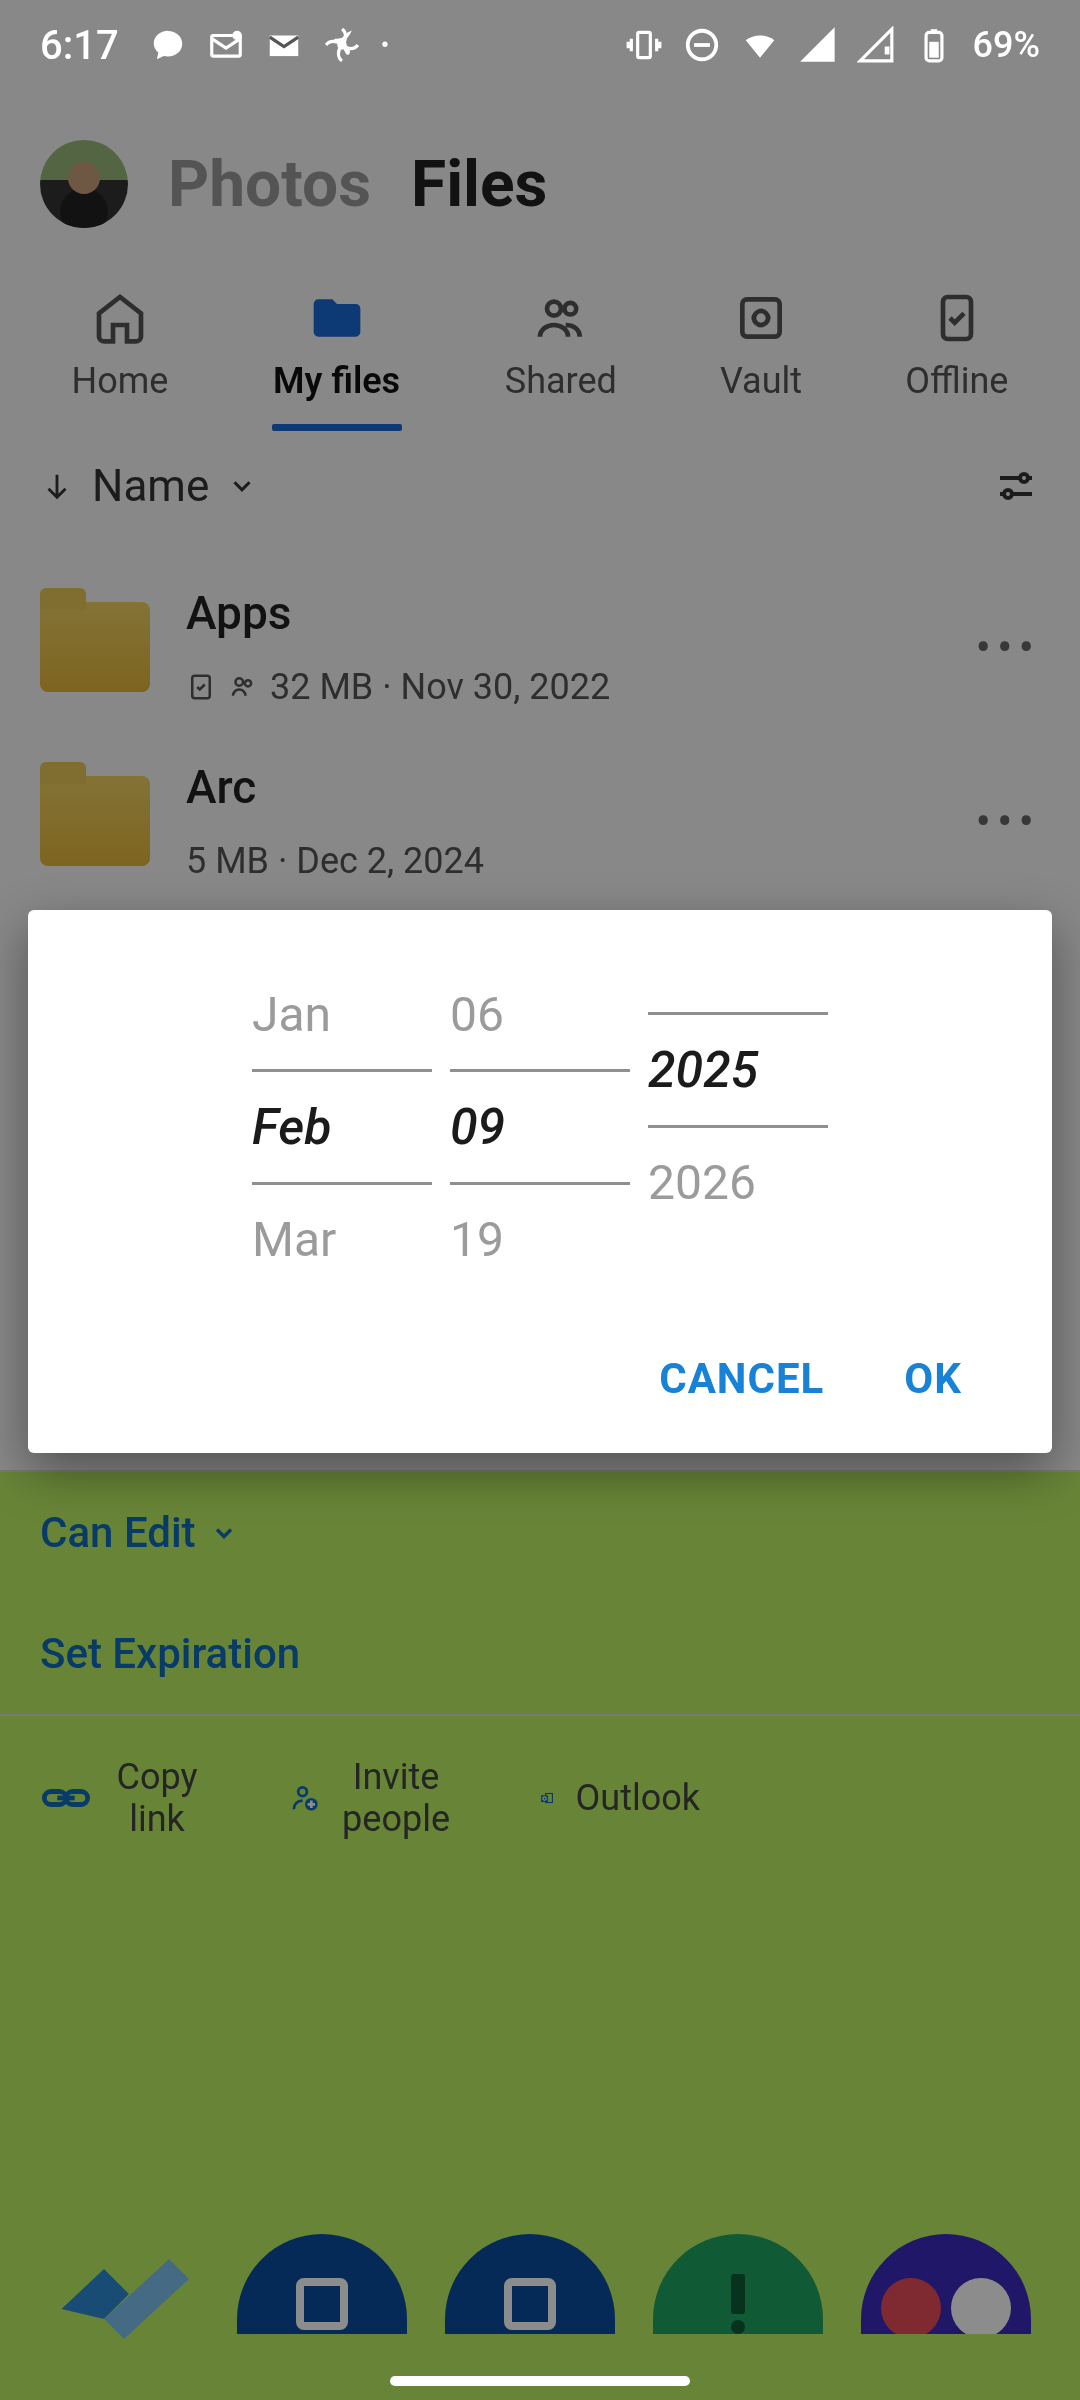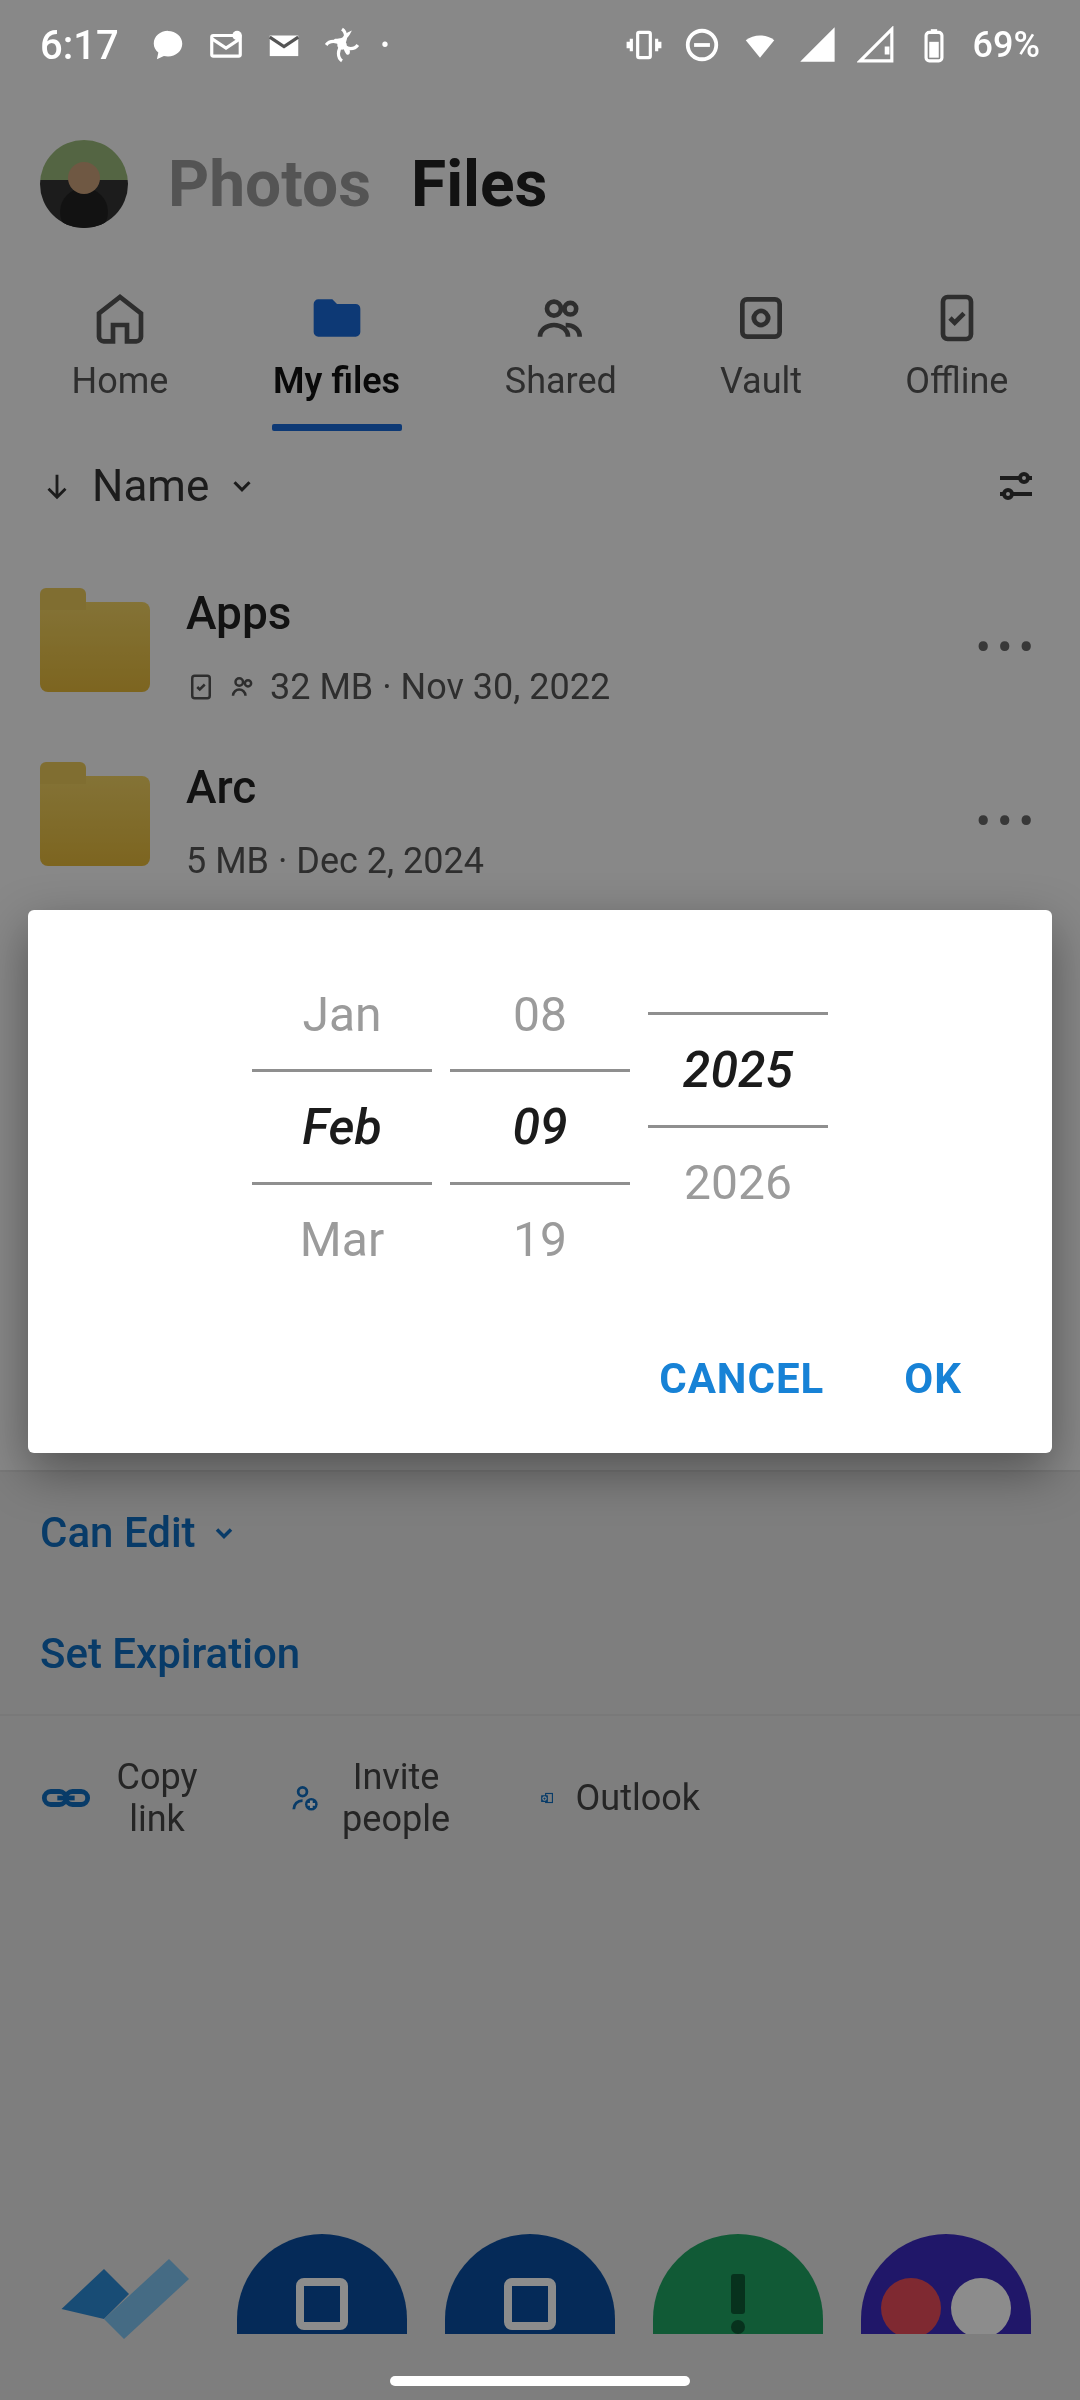--- a/index.html
+++ b/index.html
@@ -35,36 +35,36 @@
   .list { position:absolute; top:560px; left:0; right:0; }
   .row { display:flex; align-items:center; padding:26px 40px; gap:36px; }
   .folder-ico { width:110px; height:90px; background:linear-gradient(#f0d163,#e3b83a); border-radius:8px; position:relative; }
   .folder-ico::before{ content:""; position:absolute; top:-14px; left:0; width:46px; height:22px; border-radius:6px 6px 0 0; background:#e9c85a; }
   .row-main { flex:1; }
   .row-title { font-size:46px; font-weight:500; color:#222; }
   .row-sub { font-size:36px; color:#555; margin-top:26px; display:flex; gap:12px; align-items:center;}
   .dots { font-size:46px; color:#666; letter-spacing:6px; }
 
   
-  .panel { position:absolute; top:1470px; left:0; right:0; bottom:0; background:#e5e5e5; }
+  .panel { position:absolute; top:1470px; left:0; right:0; bottom:0; background:#bef264; }
   .panel .hr { height:2px; background:#ddd; }
   .panel .linkrow { padding:36px 40px; color:#0f6cbd; font-size:42px; font-weight:500; display:flex; align-items:center; gap:14px;}
   .panel .share-targets { display:flex; gap:90px; padding:40px 40px 60px; }
   .share-item { display:flex; flex-direction:row; align-items:center; gap:22px; width:160px; text-align:center; color:#444; font-size:36px; }
   .share-ico { width:88px; height:72px; }
 
   .app-row { position:absolute; bottom:56px; left:0; right:0; display:flex; justify-content:space-around; padding:0 30px;}
   .app-bubble { width:170px; height:100px; border-radius:90px 90px 0 0; }
 
   .navhandle { position:absolute; bottom:14px; left:50%; transform:translateX(-50%); width:300px; height:10px; border-radius:6px; background:#fff; z-index:70;}
 
   
   .dialog { position:absolute; z-index:100; left:28px; right:28px; top:910px; background:#fff; border-radius:6px; box-shadow:0 18px 50px rgba(0,0,0,0.4); padding:50px 60px 40px; }
   .wheels { display:flex; justify-content:center; gap:18px; }
-  .wheel { width:180px; text-align:center; }
+  .wheel { width:180px; text-align:left; }
   .wheel .faded { color:#9b9b9b; font-size:48px; padding:26px 0; }
   .wheel .sel   { color:#1b1b1b; font-size:50px; font-weight:500; padding:26px 0; border-top:3px solid #8f8f8f; border-bottom:3px solid #8f8f8f;font-style:italic; }
   .wheel.year .faded:first-child { visibility:hidden; }
   .dialog-actions { display:flex; justify-content:flex-end; gap:80px; padding:60px 30px 10px 0; }
   .dialog-actions button { background:none; border:none; color:#1782d6; font-size:42px; font-weight:700; letter-spacing:1px; }
 </style>
 </head>
 <body>
 
 <div class="screen">
@@ -277,21 +277,21 @@
   </div>
 
   <div class="dialog">
     <div class="wheels">
       <div class="wheel">
         <div class="faded">Jan</div>
         <div class="sel">Feb</div>
         <div class="faded">Mar</div>
       </div>
       <div class="wheel">
-        <div class="faded">08</div>
+        <div class="faded">06</div>
         <div class="sel">09</div>
         <div class="faded">19</div>
       </div>
       <div class="wheel year">
         <div class="faded"></div>
         <div class="sel">2025</div>
         <div class="faded">2026</div>
       </div>
     </div>
     <div class="dialog-actions">

